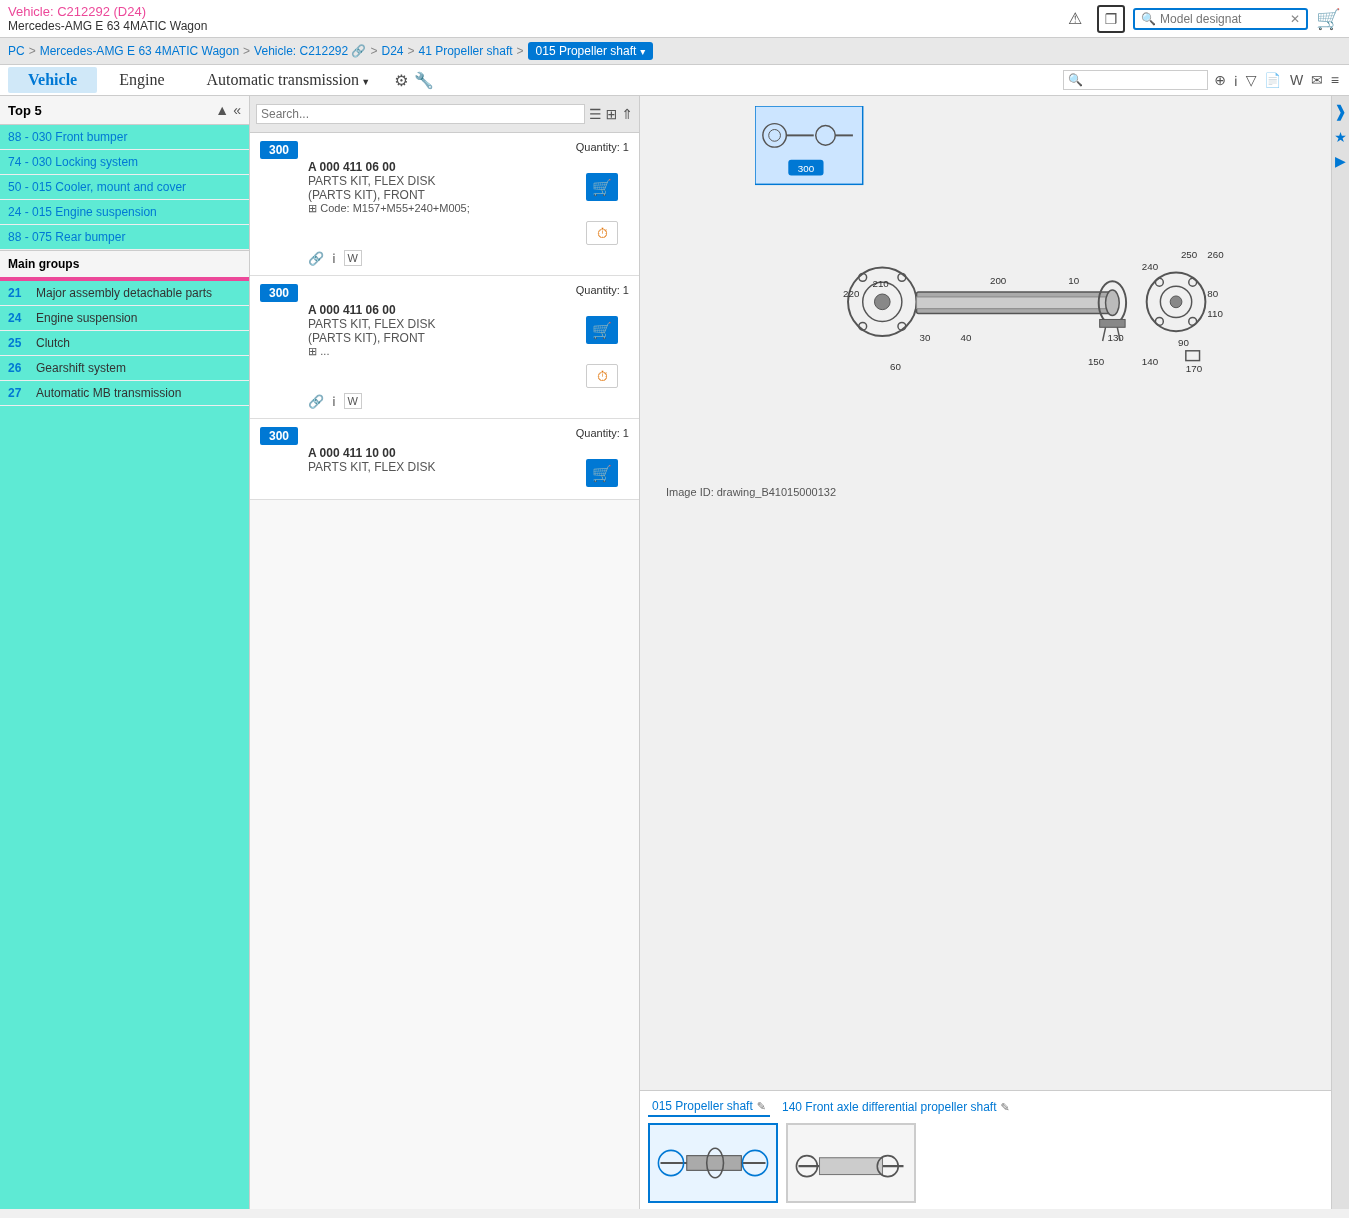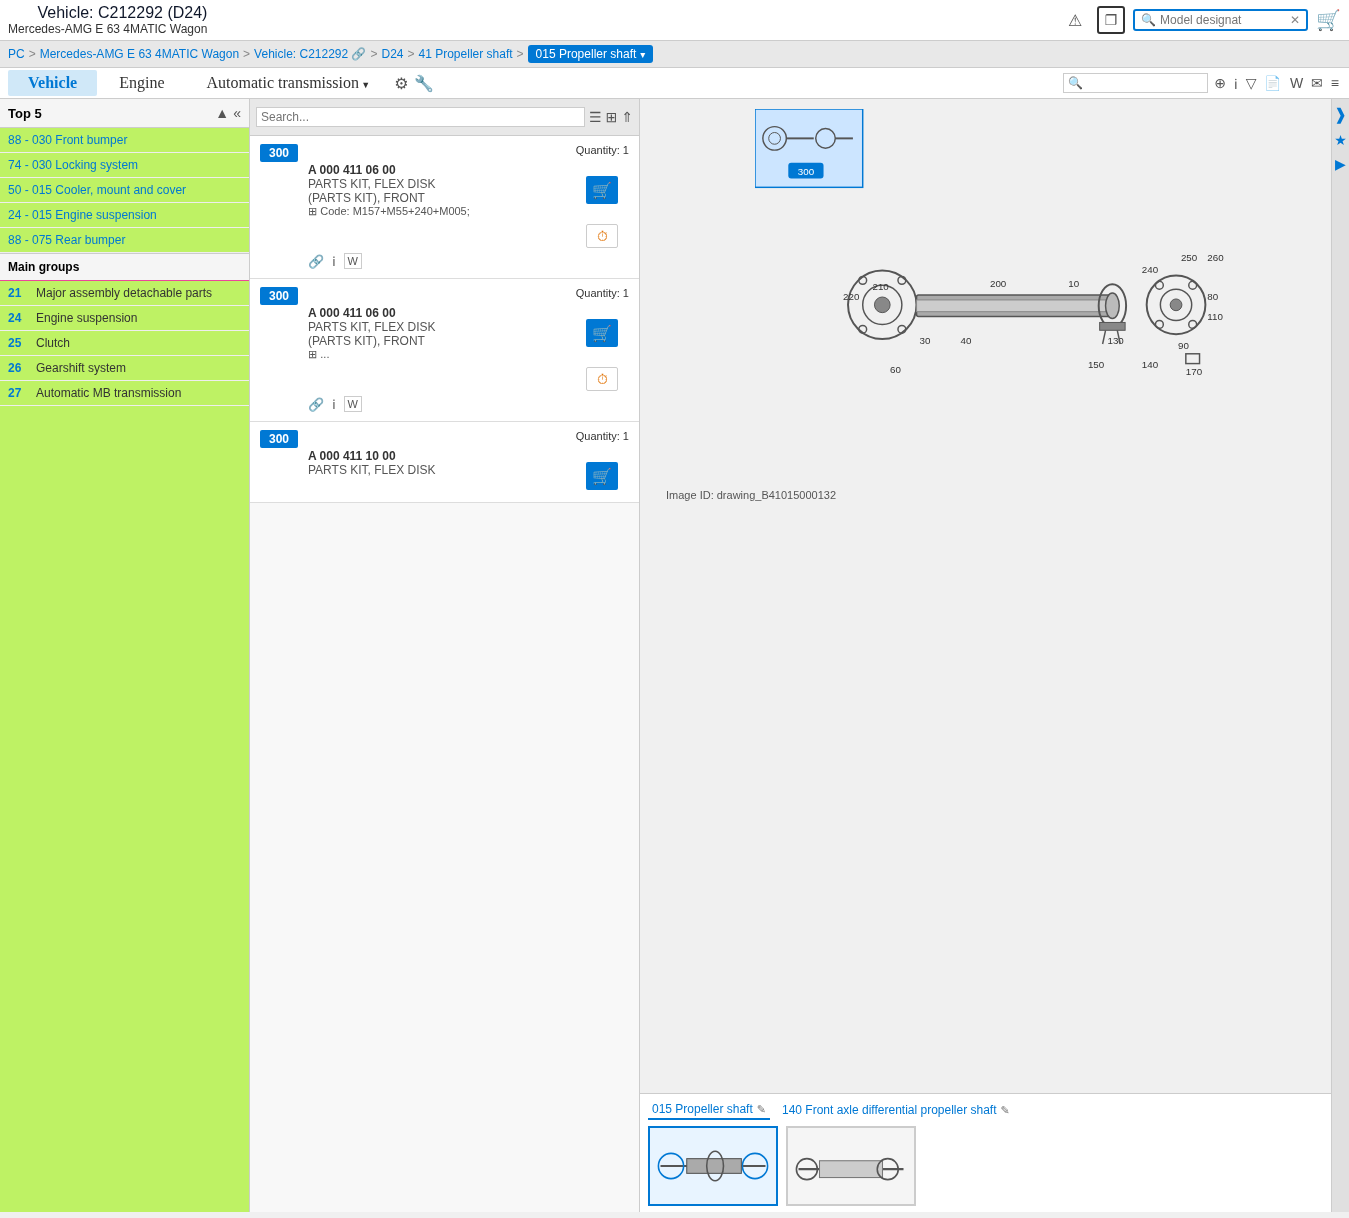--- a/index.html
+++ b/index.html
@@ -8,21 +8,21 @@
     
     .header {
       background: #fff;
       border-bottom: 1px solid #ccc;
       padding: 4px 8px;
       display: flex;
       align-items: center;
       justify-content: space-between;
     }
     .header-left { display: flex; flex-direction: column; }
-    .header-vehicle { font-size: 16px; color: #0f172a; text-align: right; }
+    .header-vehicle { font-size: 13px; color: #ec4899; }
     .header-model { font-size: 12px; color: #333; }
     .header-right { display: flex; align-items: center; gap: 8px; }
     .icon-btn {
       cursor: pointer;
       display: flex;
       align-items: center;
       justify-content: center;
       width: 28px; height: 28px;
       border: none; background: none;
       font-size: 16px;
@@ -126,21 +126,21 @@
     
     .main-layout {
       display: flex;
       height: calc(1218px - 105px);
     }
 
     
     .left-panel {
       width: 250px;
       min-width: 250px;
-      background: #bef264;
+      background: #5eead4;
       border-right: 1px solid #ccc;
       display: flex;
       flex-direction: column;
       overflow: hidden;
     }
     .top5-header {
       display: flex;
       align-items: center;
       justify-content: space-between;
       padding: 6px 8px;
@@ -162,21 +162,21 @@
       font-size: 12px;
       cursor: pointer;
       color: #0078d4;
       border-bottom: 1px solid #eee;
     }
     .main-groups-title {
       padding: 6px 8px;
       font-weight: bold;
       font-size: 12px;
       background: #f5f5f5;
-      border-bottom: 1px solid #ec4899;
+      border-bottom: 4px solid #ec4899;
     }
     .main-groups-list {
       list-style: none;
       overflow-y: auto;
       flex: 1;
     }
     .mg-item {
       display: flex;
       align-items: flex-start;
       padding: 5px 8px;

